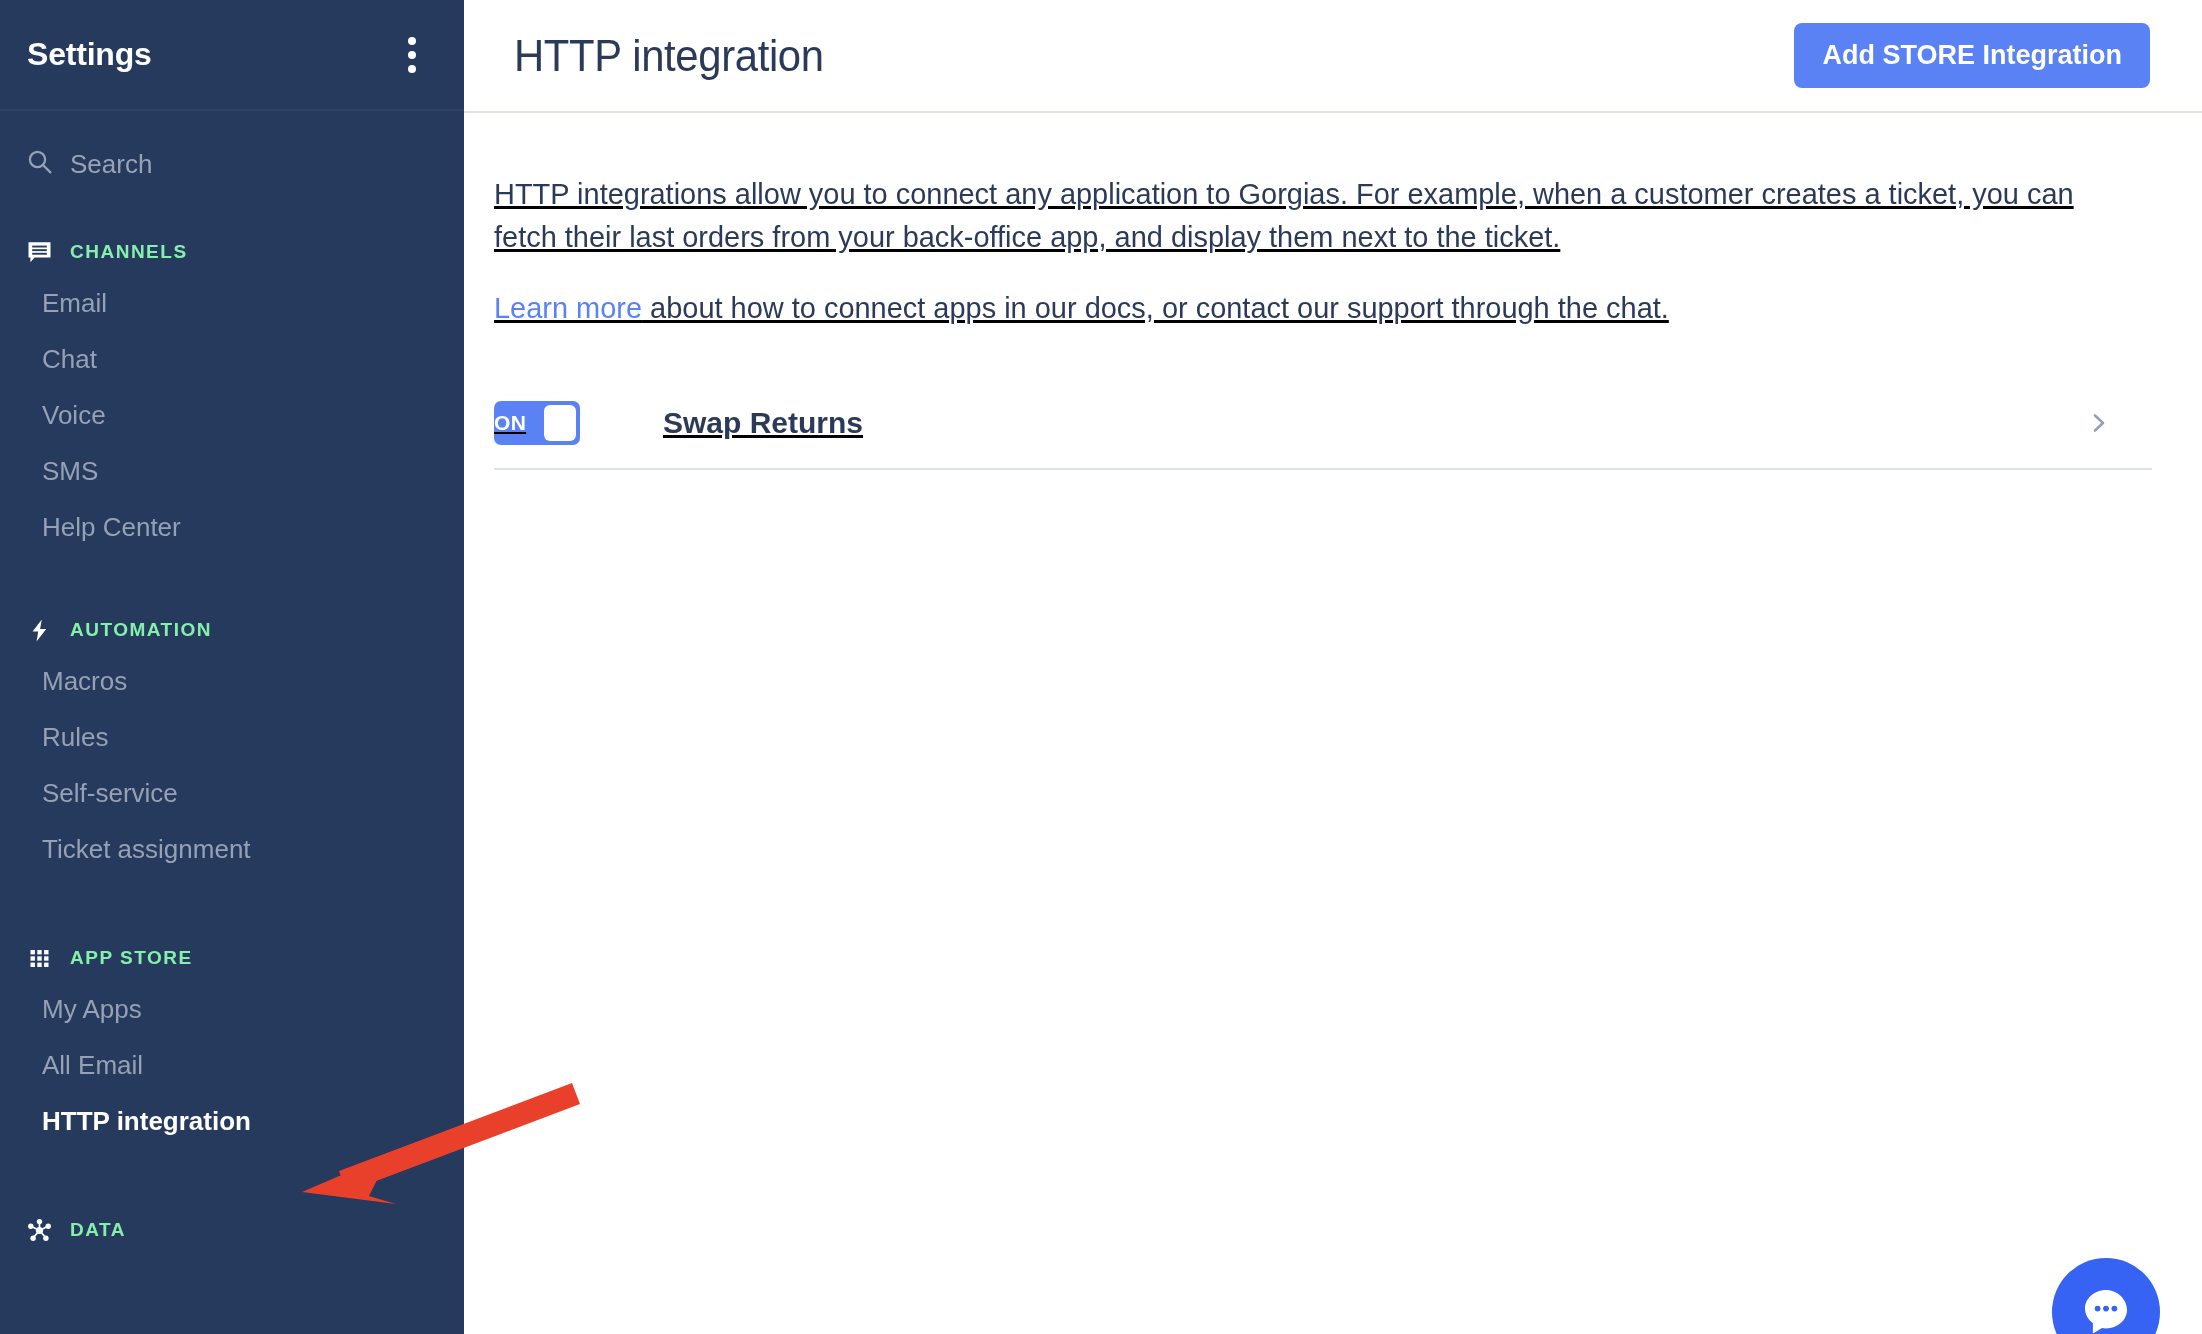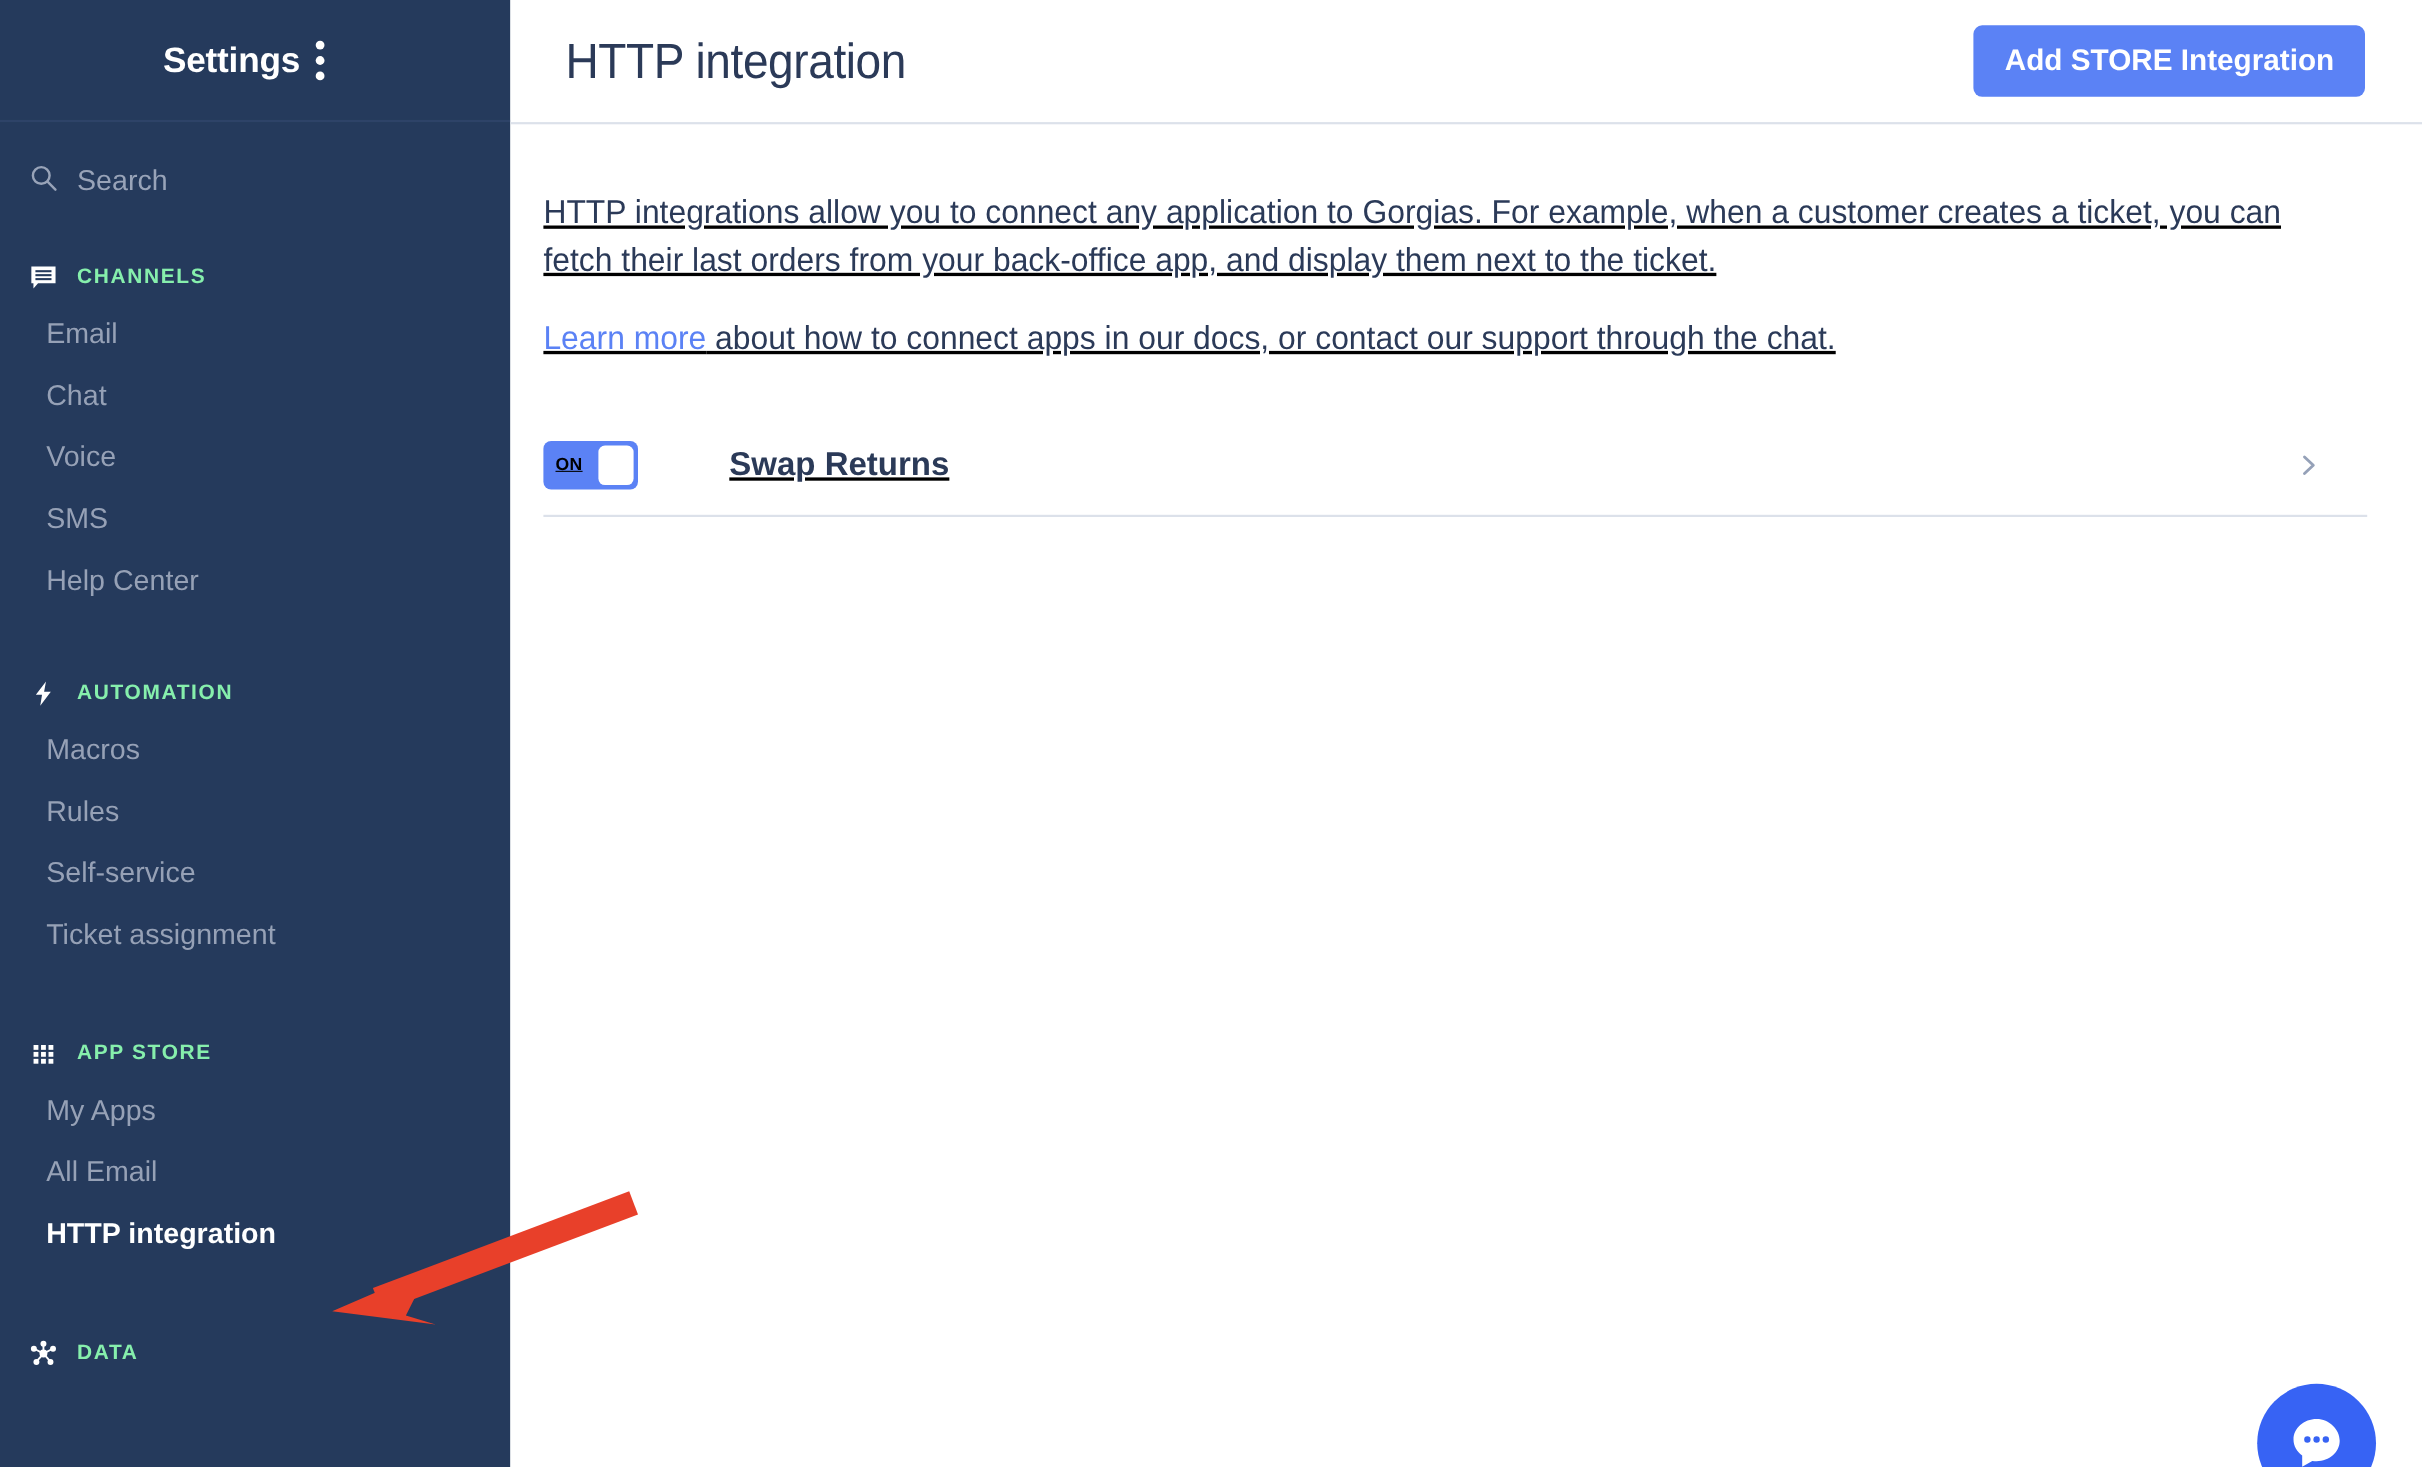--- a/index.html
+++ b/index.html
@@ -26,21 +26,21 @@
     background: #253A5C;
     flex: 0 0 464px;
     position: relative;
     overflow: hidden;
   }
 
   .sidebar-header {
     height: 111px;
     display: flex;
     align-items: center;
-    justify-content: center;
+    justify-content: space-between;
     padding: 0 34px 0 27px;
     border-bottom: 2px solid #2E4368;
   }
 
   .sidebar-title {
     color: #ffffff;
     font-size: 32px;
     font-weight: bold;
     letter-spacing: -0.2px;
   }
@@ -195,25 +195,24 @@
     width: 86px;
     height: 44px;
     border-radius: 7px;
     background: #5B82F5;
     display: flex;
     align-items: center;
     flex: 0 0 86px;
     cursor: pointer;
   }
   .toggle-label {
-    color: #000000;
-    font-size: 16px;
+    color: #ffffff;
+    font-size: 21px;
     font-weight: bold;
     letter-spacing: 0.3px;
-    margin-left: 11px;
   }
   .toggle-knob {
     position: absolute;
     right: 4px;
     top: 4px;
     width: 32px;
     height: 36px;
     border-radius: 6px;
     background: #ffffff;
   }

